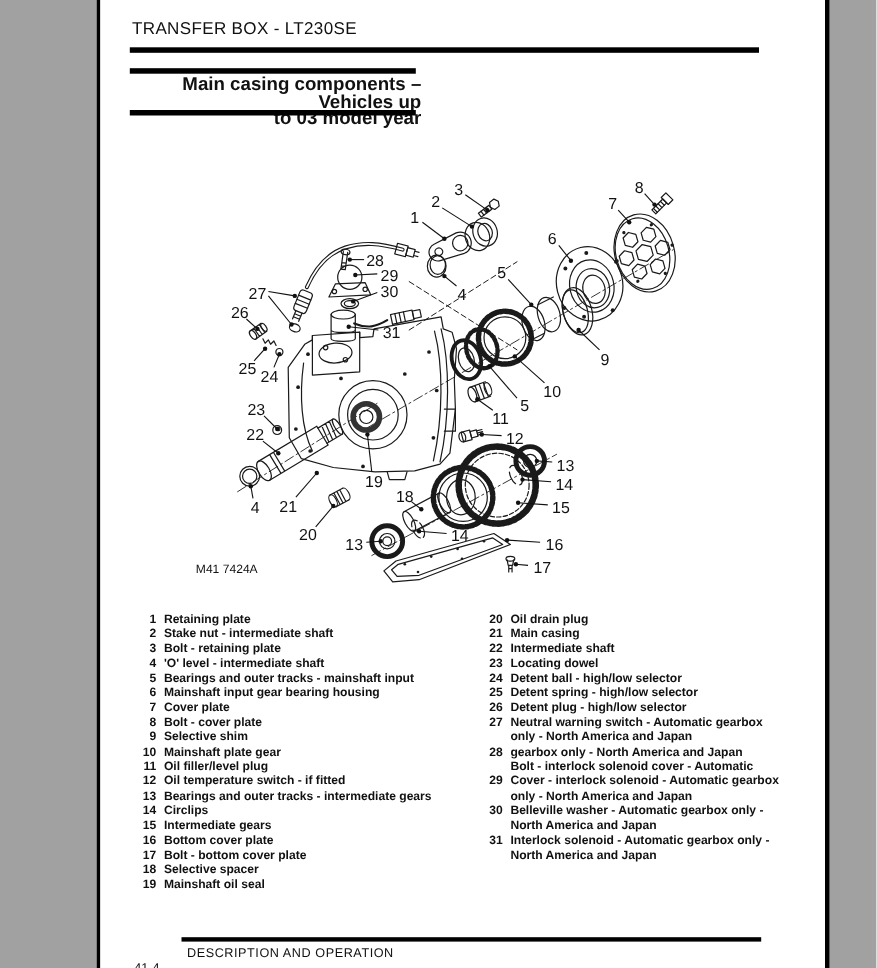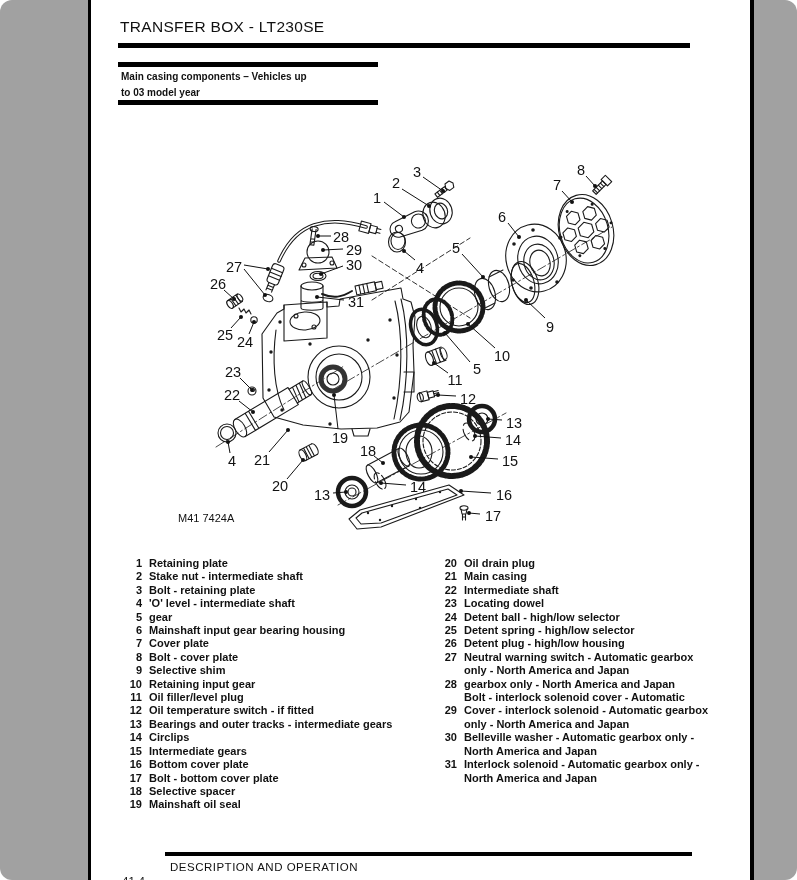--- a/index.html
+++ b/index.html
@@ -1,25 +1,25 @@
 <!DOCTYPE html>
 <html><head>
 <meta charset="utf-8">
 <style>
   html,body{margin:0;padding:0;background:#fff;font-family:"Liberation Sans",sans-serif;}
-  #page{position:relative;width:797px;height:880px;background:#fff;overflow:hidden;border-radius:12px;}
+  #page{position:relative;width:797px;height:880px;background:#fff;overflow:hidden;}
   .margin-strip{position:absolute;top:0;bottom:0;background:#a1a1a1;}
   #margin-left{left:0;width:88px;border-right:3px solid #000;}
   #margin-right{right:0;width:43px;border-left:4px solid #000;}
   .rule{position:absolute;background:#000;}
   #header-title{position:absolute;left:120px;top:18px;font-size:15.5px;letter-spacing:.3px;color:#111;}
   #rule-header{left:118px;top:43px;width:572px;height:5px;}
   #rule-box-top{left:118px;top:62px;width:260px;height:5px;}
   #rule-box-bottom{left:118px;top:100px;width:260px;height:5px;}
-  #section-title{position:absolute;left:121px;top:69px;width:262px;font-size:10px;font-weight:bold;line-height:15.5px;color:#111;}
+  #section-title{position:absolute;left:121px;top:69px;width:262px;font-size:17px;font-weight:bold;line-height:15.5px;color:#111;text-align:right;}
   #figure-caption{position:absolute;left:178px;top:512px;font-size:11px;color:#111;}
   .pcol{position:absolute;top:557px;width:308px;font-size:11px;line-height:13.4px;color:#111;}
   #pcol-left{left:122px;}
   #pcol-right{left:437px;}
   .prow{display:flex;}
   .pnum{flex:0 0 20px;text-align:right;font-weight:bold;margin-right:7px;}
   .ptext{flex:1;font-weight:bold;}
   #rule-footer{left:165px;top:852px;width:527px;height:4px;}
   #footer-page{position:absolute;left:122px;top:875px;font-size:11.5px;color:#111;}
   #footer-section{position:absolute;left:170px;top:861px;font-size:11.5px;letter-spacing:.5px;color:#111;text-align:center;}
@@ -414,21 +414,21 @@
       <div class="prow">
         <span class="pnum">4</span>
         <span class="ptext">
           <div>'O' level - intermediate shaft</div>
         </span>
       </div>
 
       <div class="prow">
         <span class="pnum">5</span>
         <span class="ptext">
-          <div>gear</div>
+          <div>Bearings and outer tracks - mainshaft input</div>
         </span>
       </div>
 
       <div class="prow">
         <span class="pnum">6</span>
         <span class="ptext">
           <div>Mainshaft input gear bearing housing</div>
         </span>
       </div>
 
@@ -449,21 +449,21 @@
       <div class="prow">
         <span class="pnum">9</span>
         <span class="ptext">
           <div>Selective shim</div>
         </span>
       </div>
 
       <div class="prow">
         <span class="pnum">10</span>
         <span class="ptext">
-          <div>Retaining input gear</div>
+          <div>Mainshaft plate gear</div>
         </span>
       </div>
 
       <div class="prow">
         <span class="pnum">11</span>
         <span class="ptext">
           <div>Oil filler/level plug</div>
         </span>
       </div>
 
@@ -563,21 +563,21 @@
       <div class="prow">
         <span class="pnum">25</span>
         <span class="ptext">
           <div>Detent spring - high/low selector</div>
         </span>
       </div>
 
       <div class="prow">
         <span class="pnum">26</span>
         <span class="ptext">
-          <div>Detent plug - high/low housing</div>
+          <div>Detent plug - high/low selector</div>
         </span>
       </div>
 
       <div class="prow">
         <span class="pnum">27</span>
         <span class="ptext">
           <div>Neutral warning switch - Automatic gearbox</div>
           <div>only - North America and Japan</div>
         </span>
       </div>

